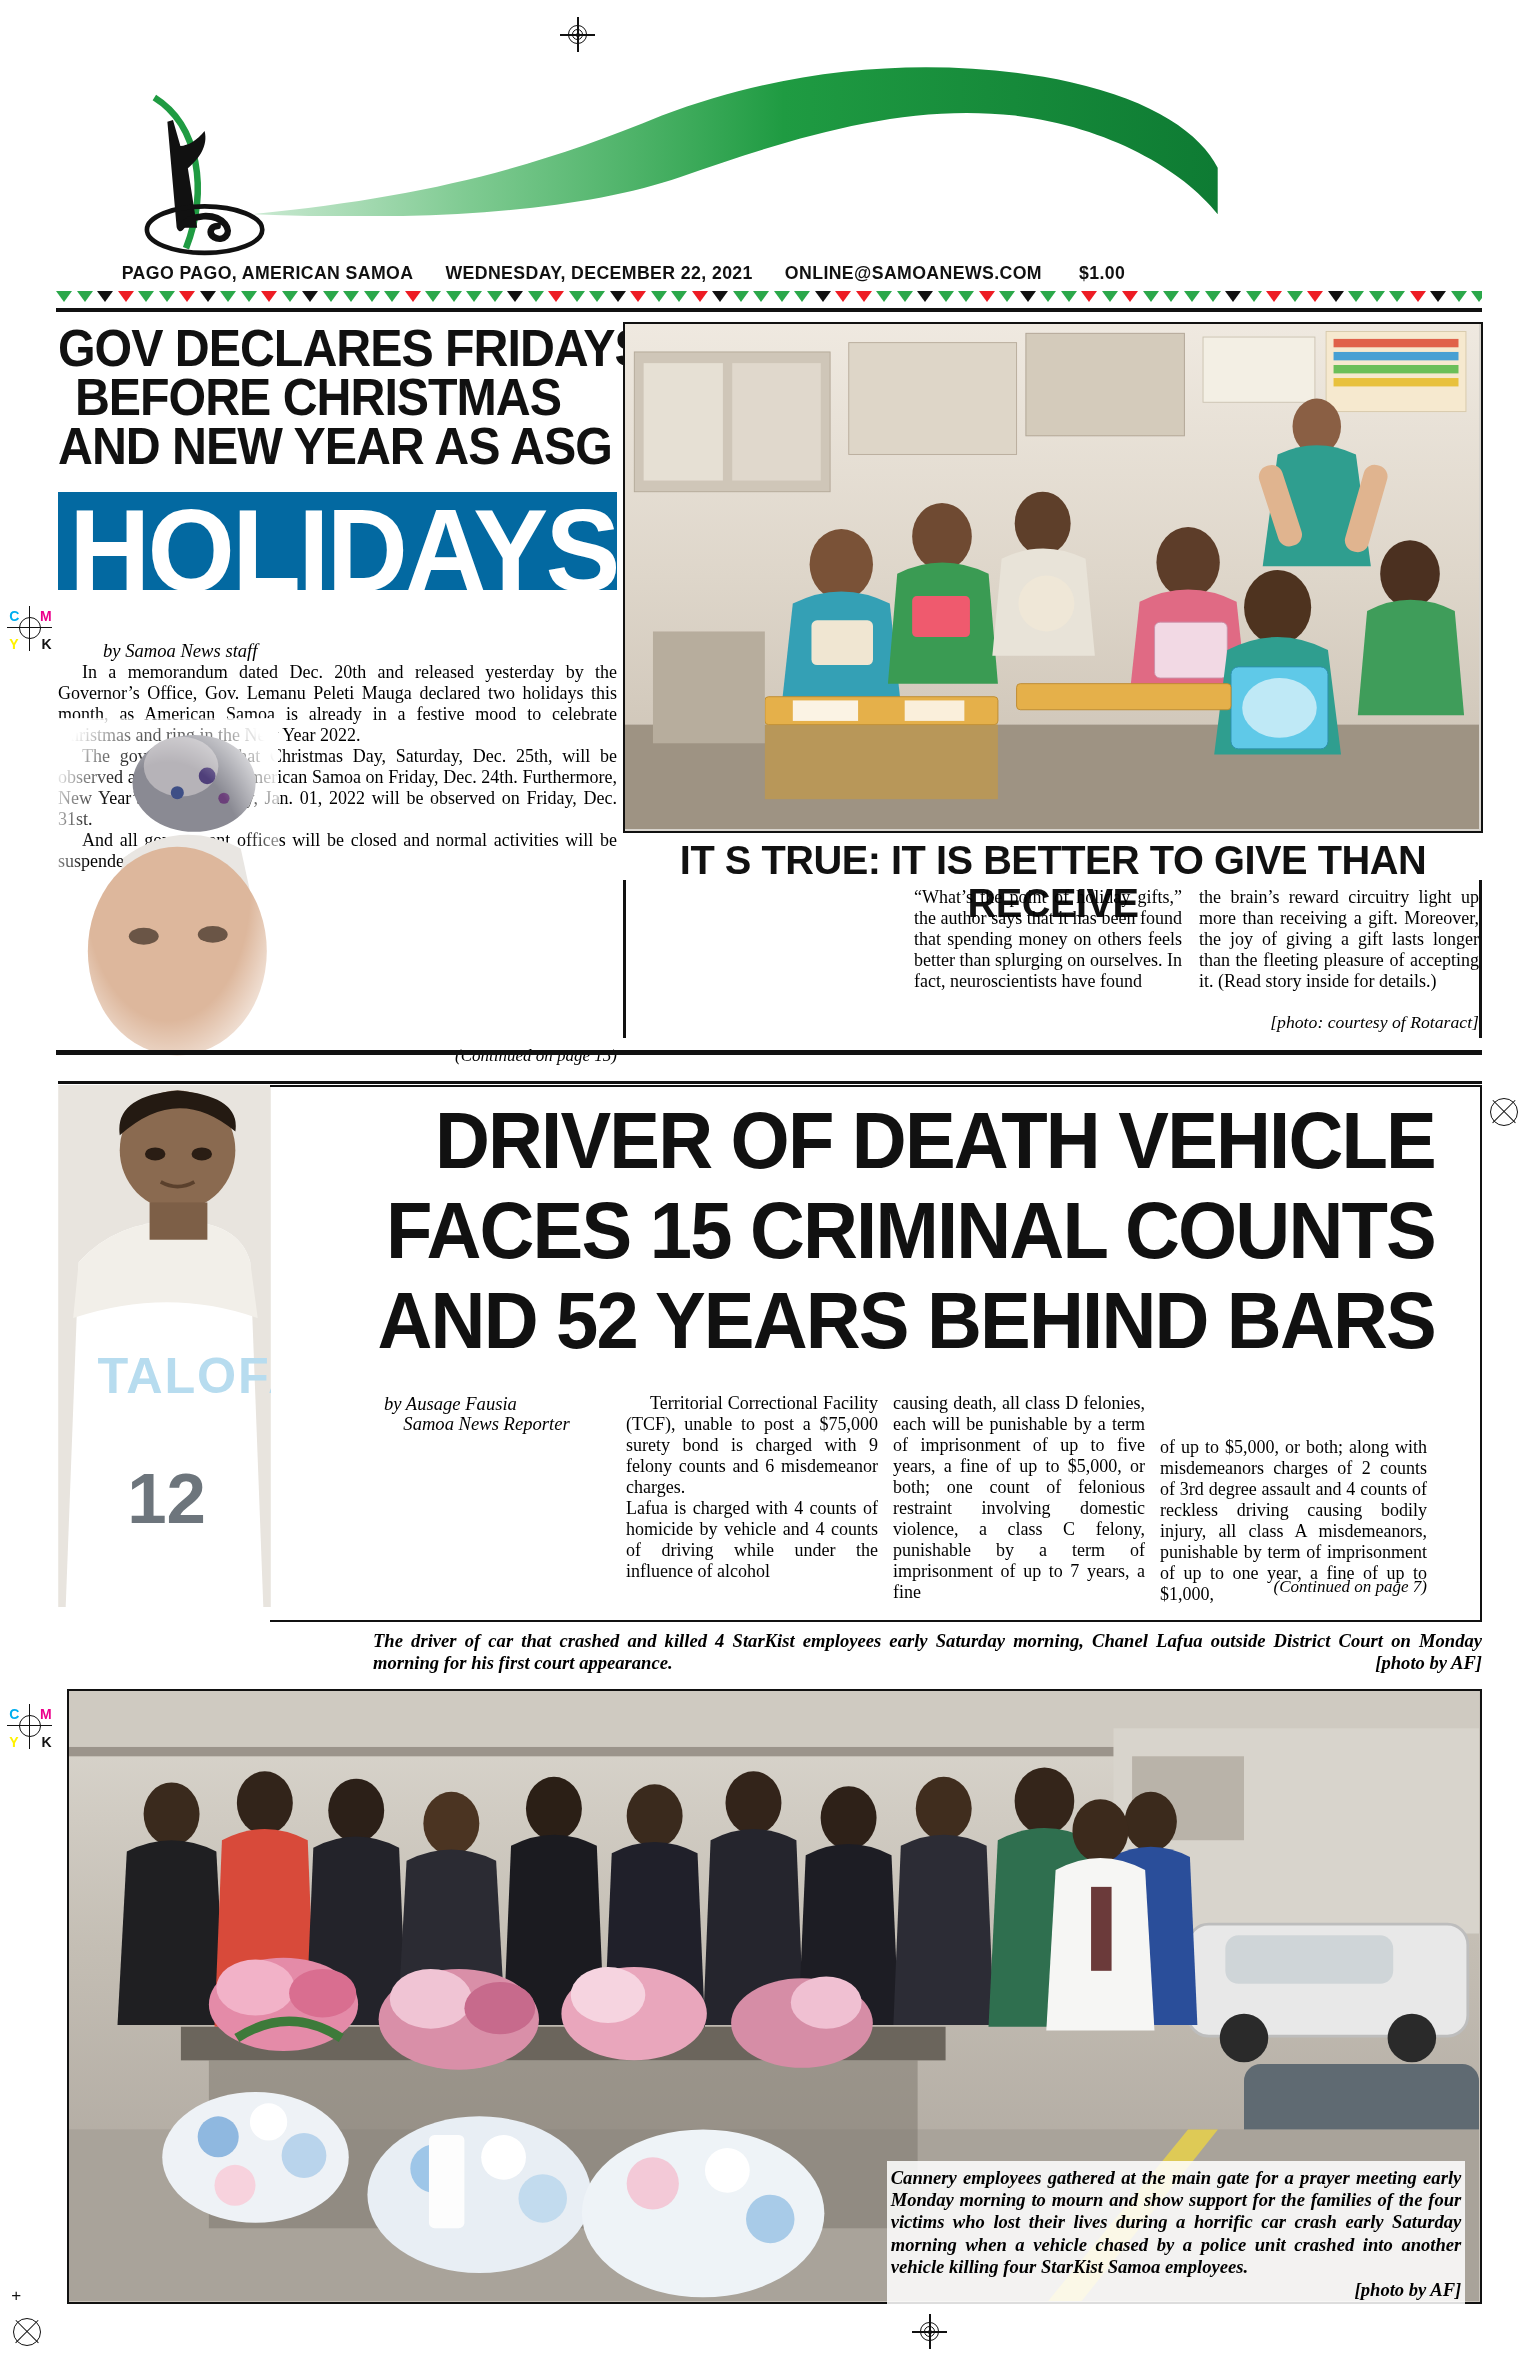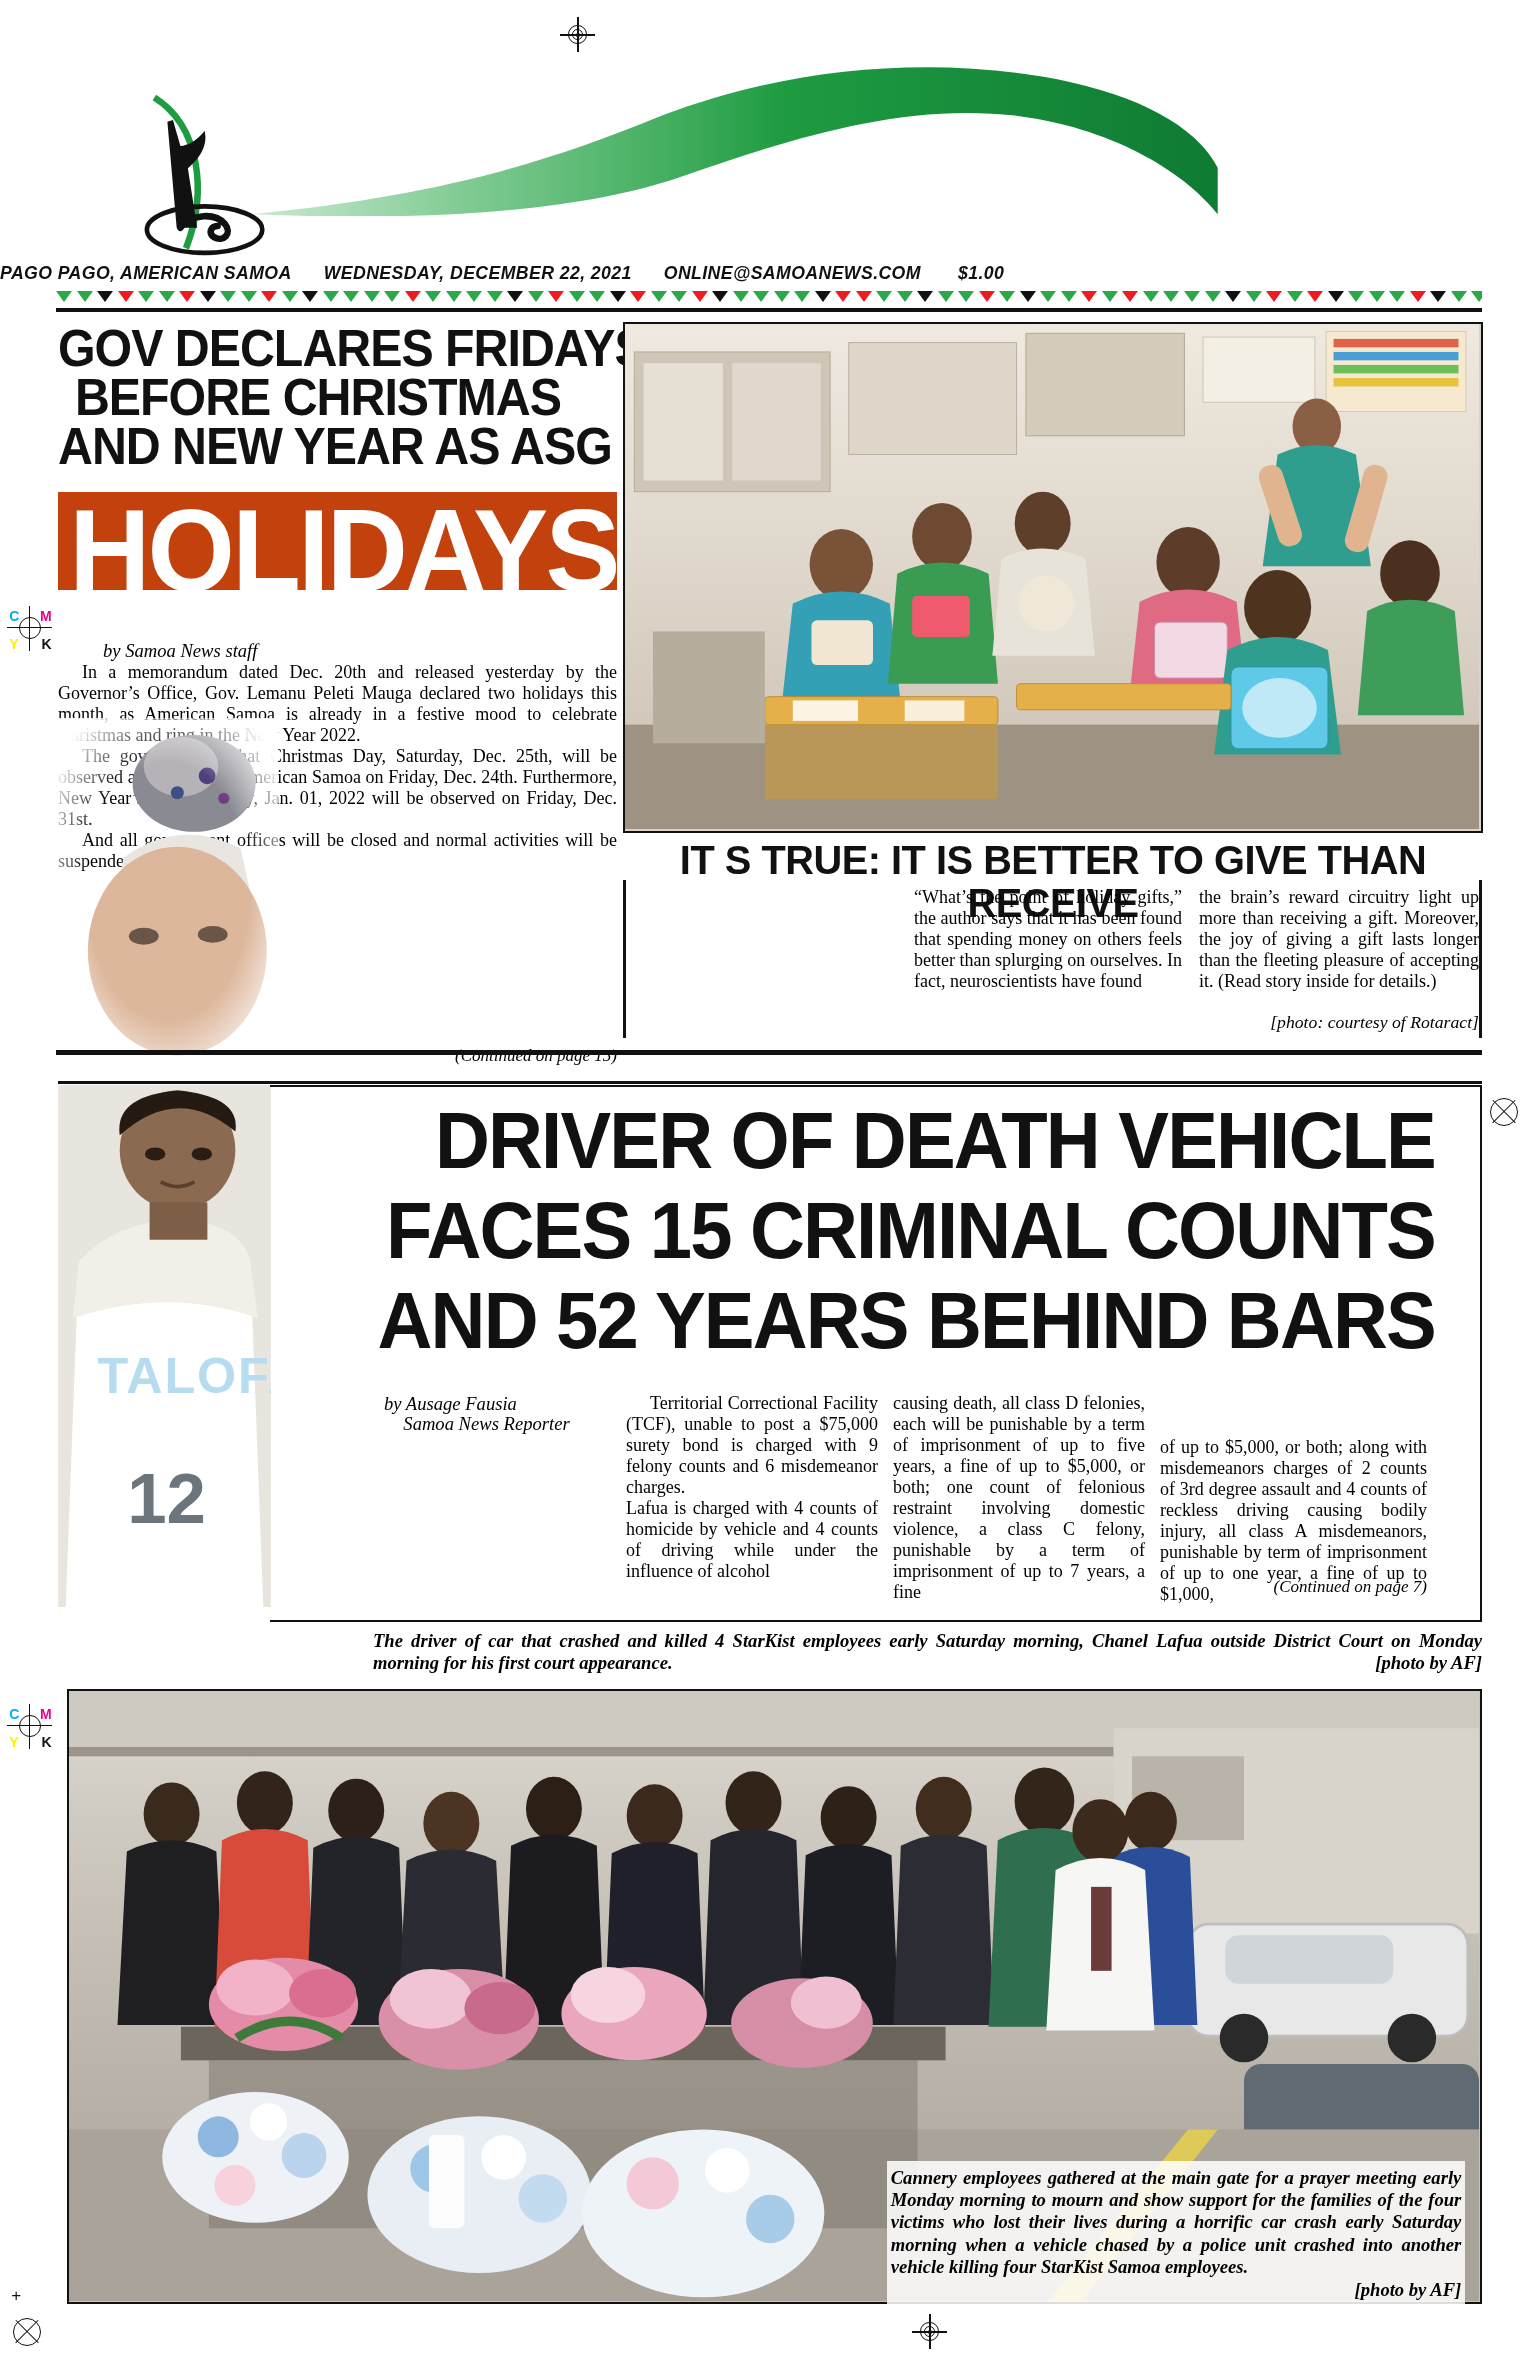--- a/index.html
+++ b/index.html
@@ -61,26 +61,26 @@
     font-size:140px; letter-spacing:-3.7px;
     line-height:140px;
     color:#E8252A;
     text-shadow: 2.8px 4.7px 4.7px rgba(90,20,20,0.55);
     white-space:nowrap;
     -webkit-text-stroke: 0px;
   }
 
   .dateline {
     position:absolute; left:0; top:263px; width:1247px;
+    text-align:center;
     font-family:"Liberation Sans", sans-serif;
     font-weight:bold;
     font-size:17.7px;
     letter-spacing:0.4px;
     color:#111;
-    font-style:italic;
   }
   .dateline span { display:inline-block; }
   .dateline .gap1 { width:32px; }
   .dateline .gap2 { width:32px; }
   .dateline .gap3 { width:37px; }
 
   
   .tri-band { position:absolute; left:56px; top:289px; width:1426px; height:15px; overflow:hidden; }
   .tri { position:absolute; top:1.9px; width:0; height:0;
         border-left:8.4px solid transparent; border-right:8.4px solid transparent; }
@@ -98,21 +98,21 @@
     letter-spacing:-1.1px;
     color:#111;
     text-align:center;
     transform: scaleX(0.93);
     transform-origin: left top;
   }
   .hl1 .ln { display:block; white-space:nowrap; }
 
   .holidays-band {
     position:absolute; left:58px; top:492px; width:559px; height:98px;
-    background:#c2410c;
+    background:#0369a1;
   }
   .holidays-band .word {
     position:absolute; left:0; top:-7.5px; width:559px;
     font-family:"Liberation Sans", sans-serif;
     font-weight:bold; font-size:117px; line-height:131px;
     letter-spacing:-2.8px; color:#ffffff; text-align:center;
     transform: scaleX(0.96); transform-origin:center top;
   }
 
   .byline { font-style:italic; font-size:18.6px; line-height:21.4px; }

